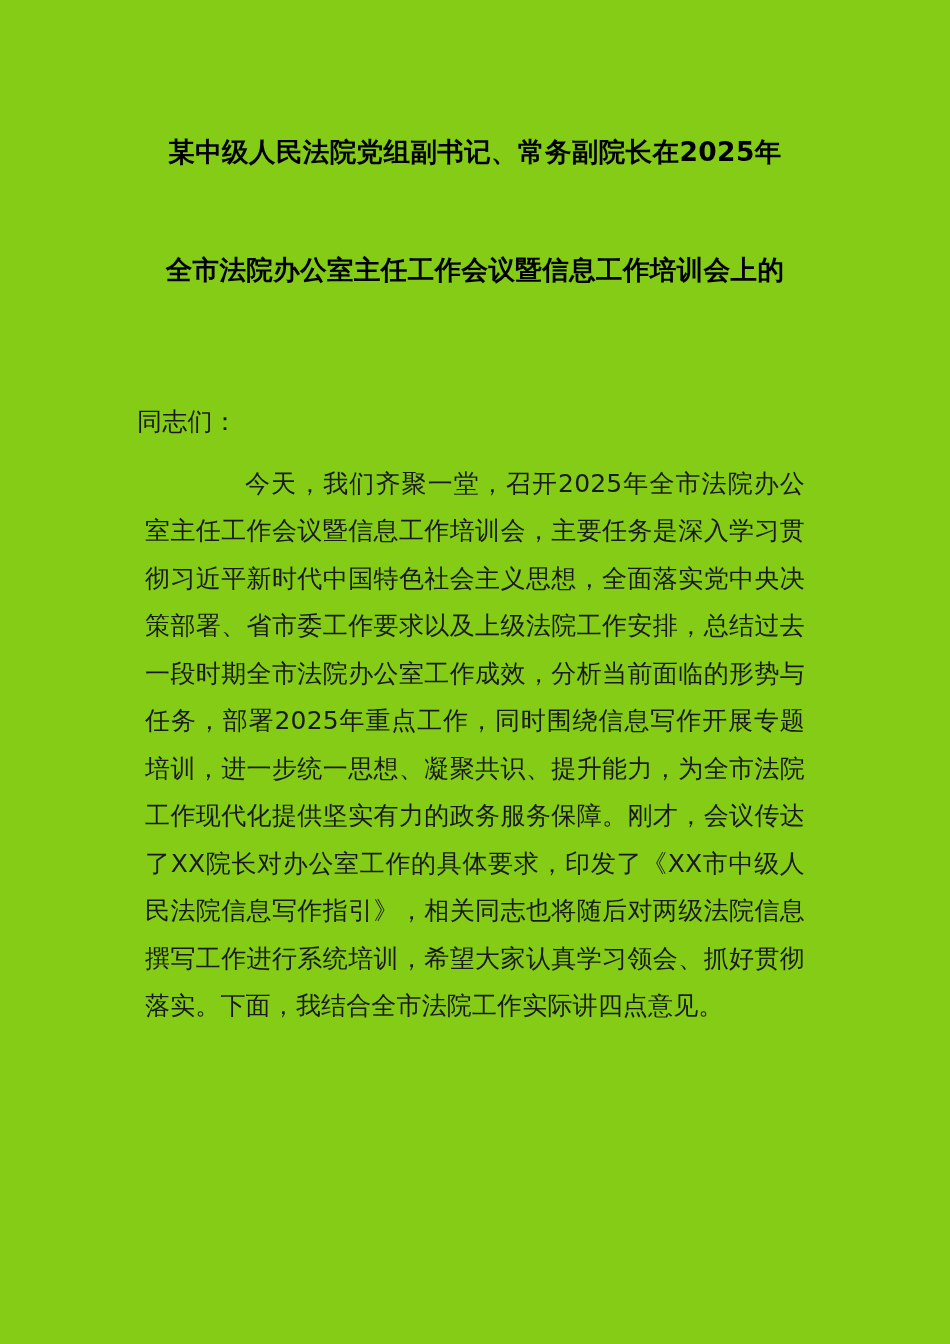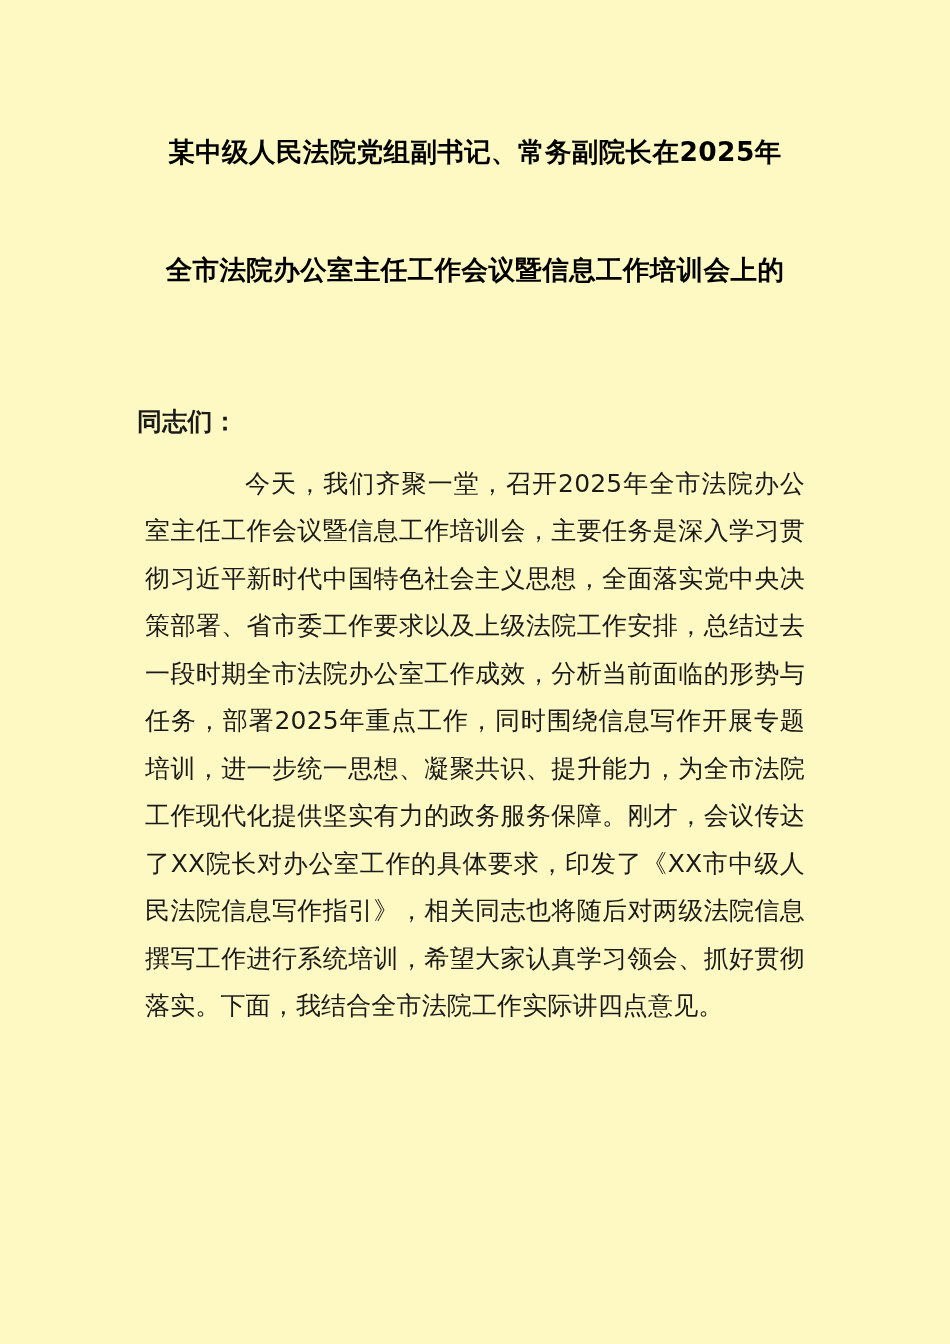--- a/index.html
+++ b/index.html
@@ -8,21 +8,21 @@
     background: #ffffff;
   }
   body {
     font-family: "Liberation Serif", "DejaVu Serif", serif;
     color: #000000;
   }
   .page {
     position: relative;
     width: 950px;
     height: 1344px;
-    background: #fef9c3;
+    background: #84cc16;
     overflow: hidden;
     box-sizing: border-box;
   }
   .content {
     position: absolute;
     left: 137px;
     top: 0;
     width: 676px;
   }
   .doc-title {
@@ -41,21 +41,21 @@
     padding-top: 93px;
   }
   .salutation {
     margin: 0;
     padding-top: 69px;
     font-size: 25px;
     line-height: 47.5px;
     letter-spacing: 0.2px;
     color: #1a1a1a;
     font-family: "DejaVu Sans", "Liberation Sans", sans-serif;
-    font-weight: bold;
+    font-weight: normal;
   }
   .body-para {
     margin: 8px;
     padding-top: 6px;
     font-size: 25px;
     line-height: 47.5px;
     letter-spacing: 0.15px;
     text-align: justify;
     text-align-last: left;
     text-justify: inter-ideograph;

